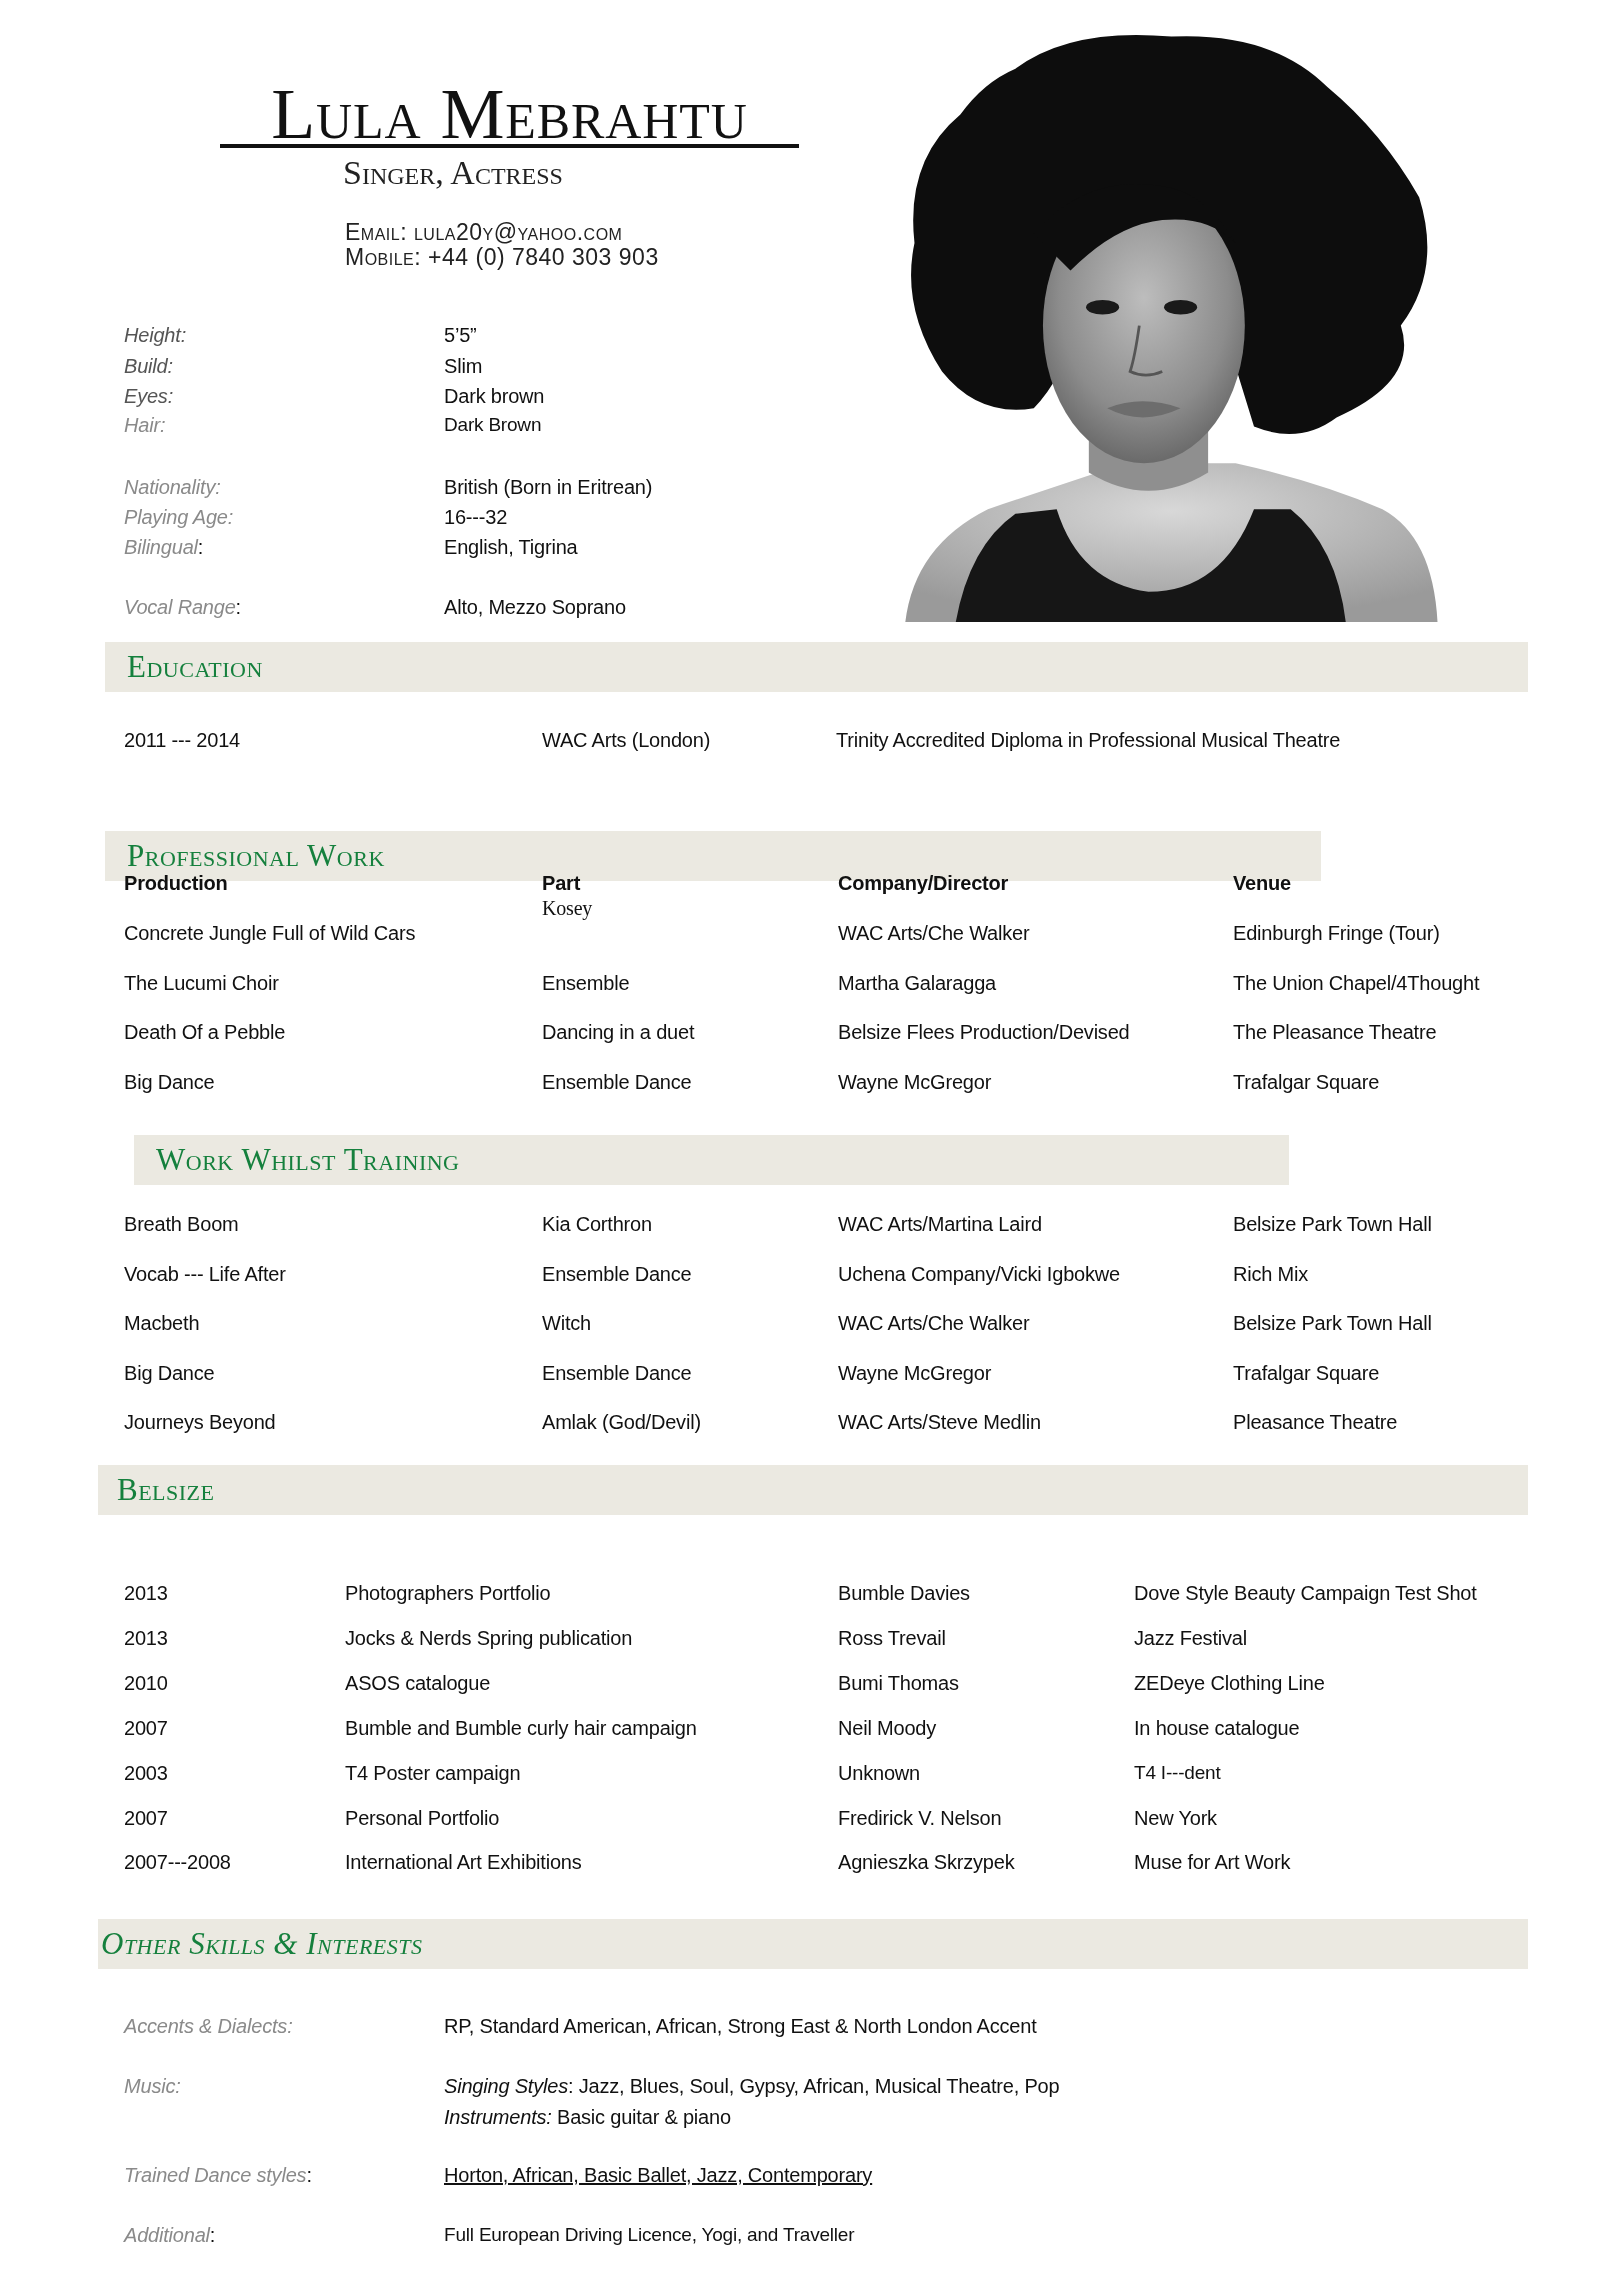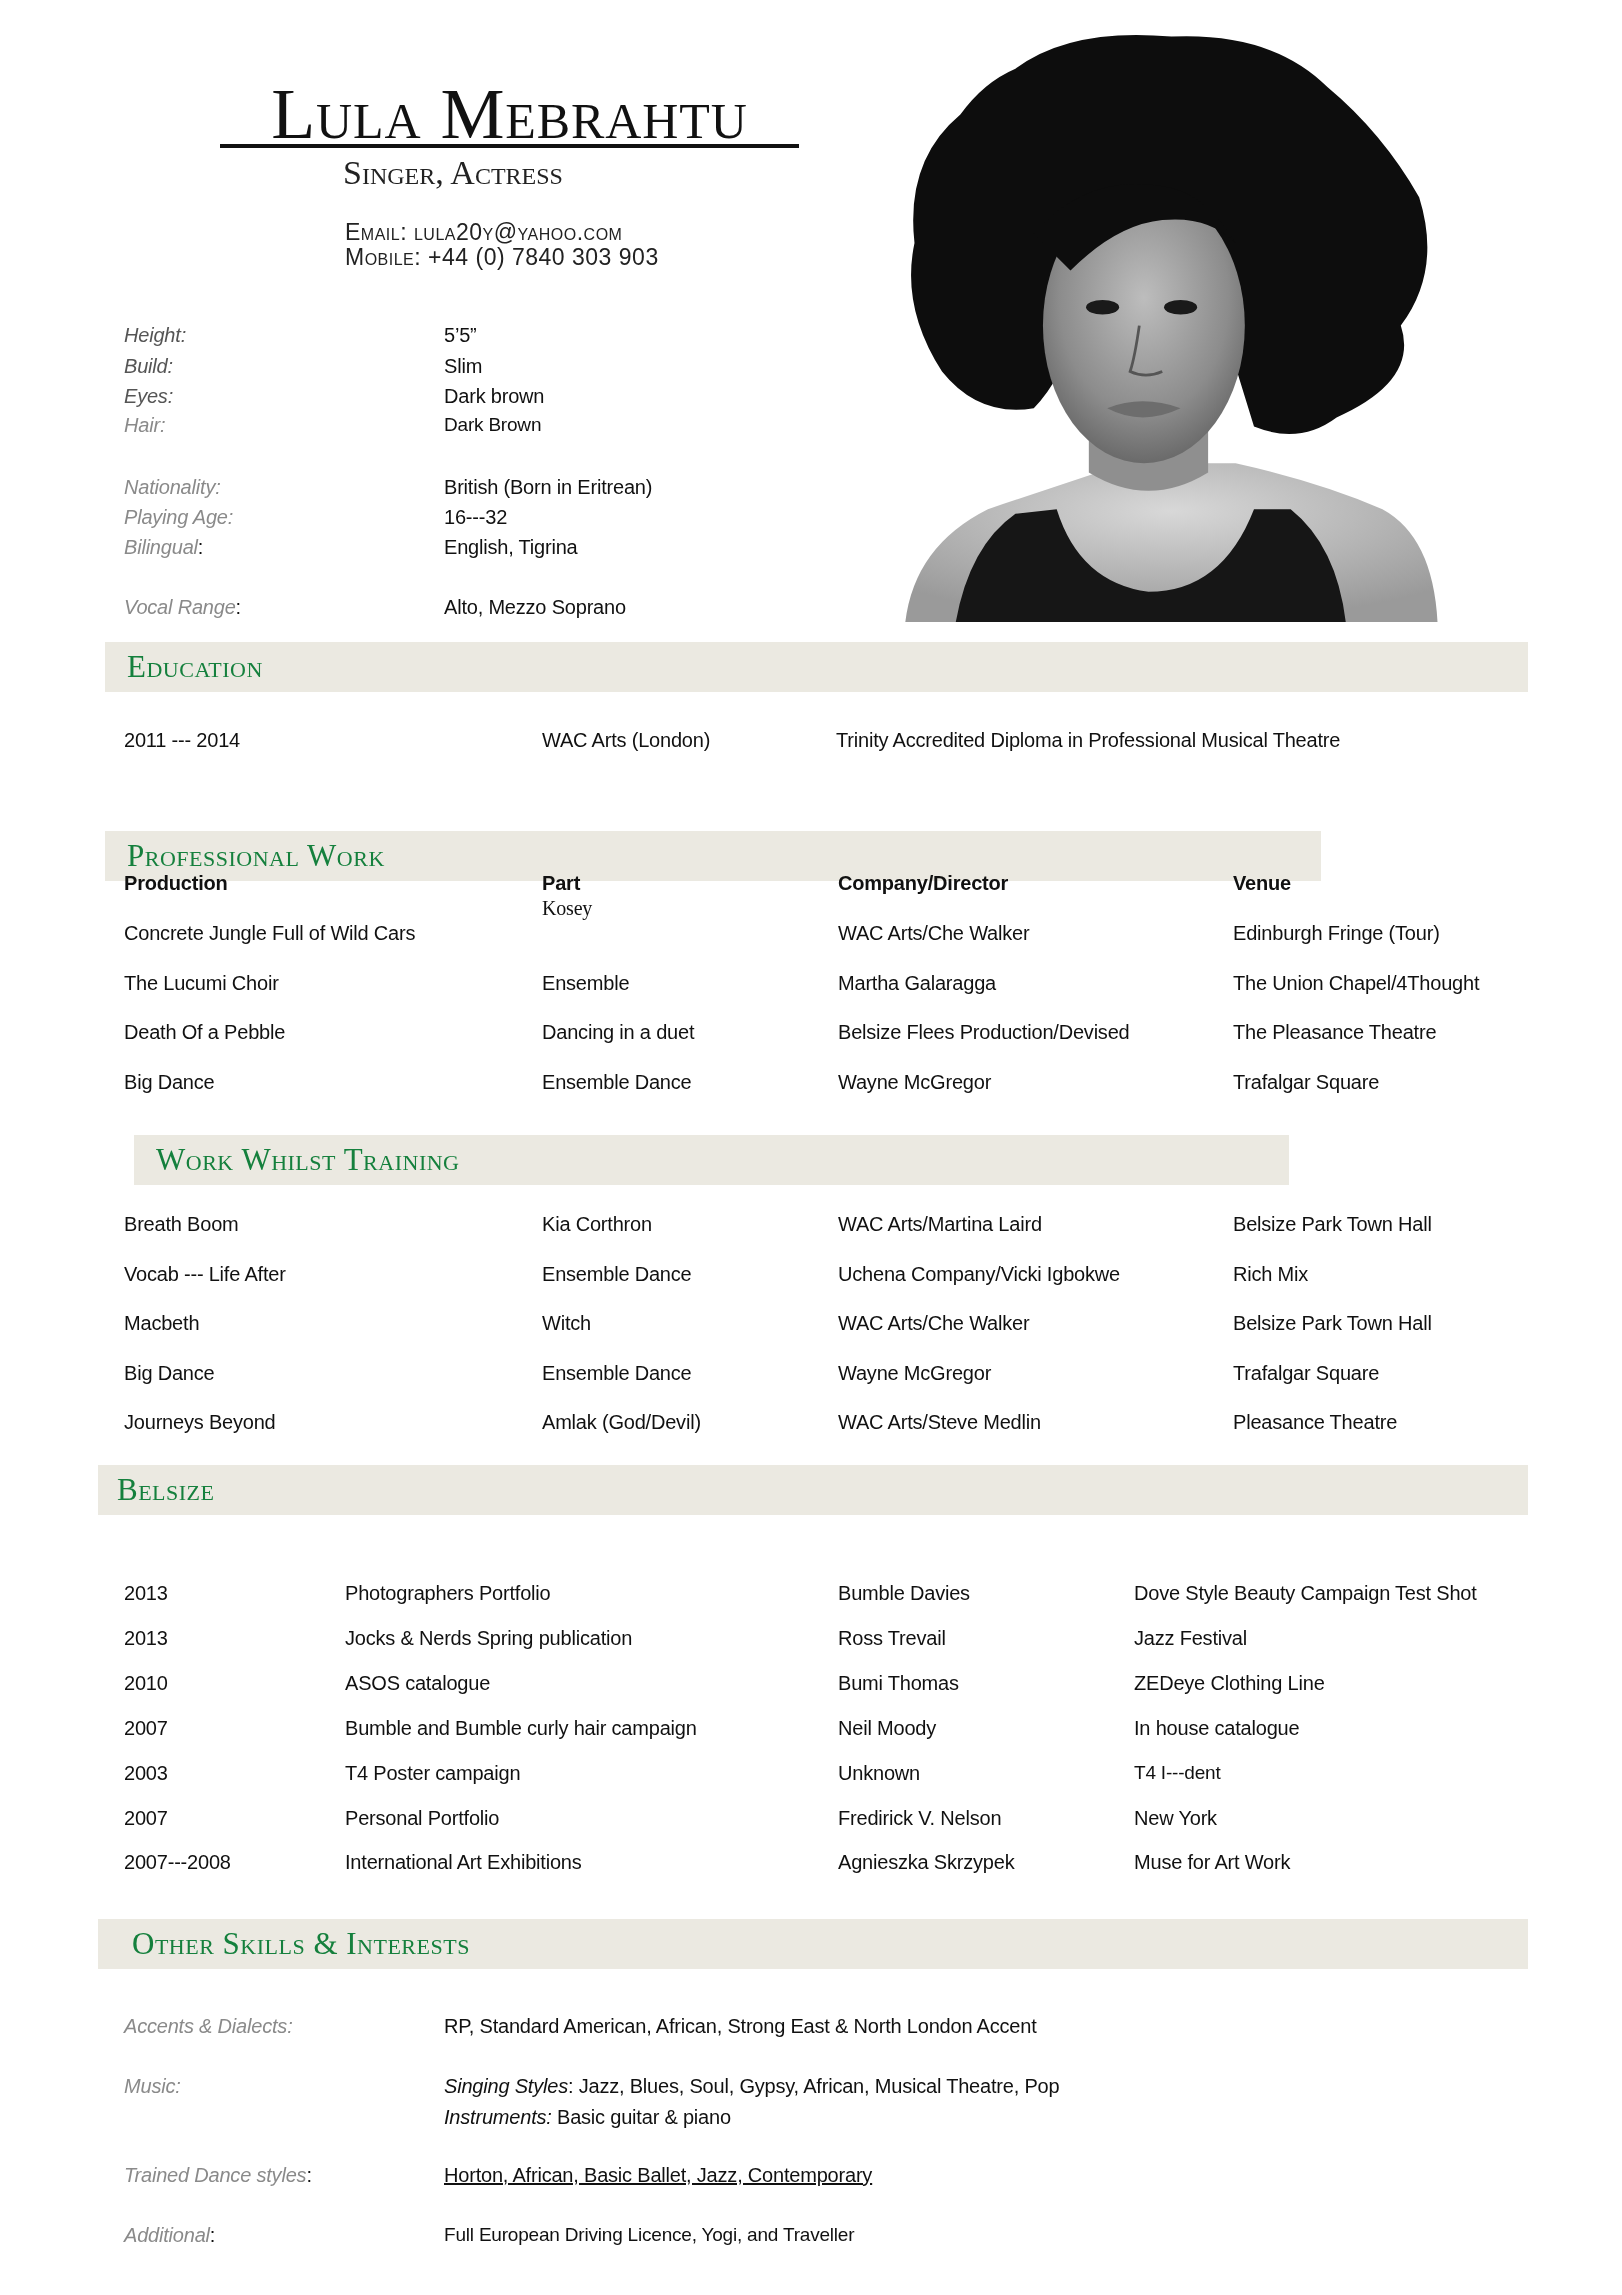--- a/index.html
+++ b/index.html
@@ -222,21 +222,21 @@
   <div class="abs cell" style="left:1134px; top:1806px;">New York</div>
 </div>
 <div>
   <div class="abs cell" style="left:124px; top:1850px;">2007---2008</div>
   <div class="abs cell" style="left:345px; top:1850px;">International Art Exhibitions</div>
   <div class="abs cell" style="left:838px; top:1850px;">Agnieszka Skrzypek</div>
   <div class="abs cell" style="left:1134px; top:1850px;">Muse for Art Work</div>
 </div>
 
 <div class="abs band" style="left:98px; top:1919px; width:1430px;">
-  <div class="band-title" style="padding-left:34px;">Other Skills &amp; Interests</div>
+  <div class="band-title" style="padding-left:3px;font-style:italic;">Other Skills &amp; Interests</div>
 </div>
 
 <div class="abs lbl light" style="top:2014px;">Accents &amp; Dialects:</div>
 <div class="abs val" style="top:2014px;">RP, Standard American, African, Strong East &amp; North London Accent</div>
 
 <div class="abs lbl light" style="top:2074px;">Music:</div>
 <div class="abs val" style="top:2074px;">
   <span class="it">Singing Styles</span><span>: Jazz, Blues, Soul, Gypsy, African, Musical Theatre, Pop</span>
 </div>
 <div class="abs val" style="top:2105px;">

